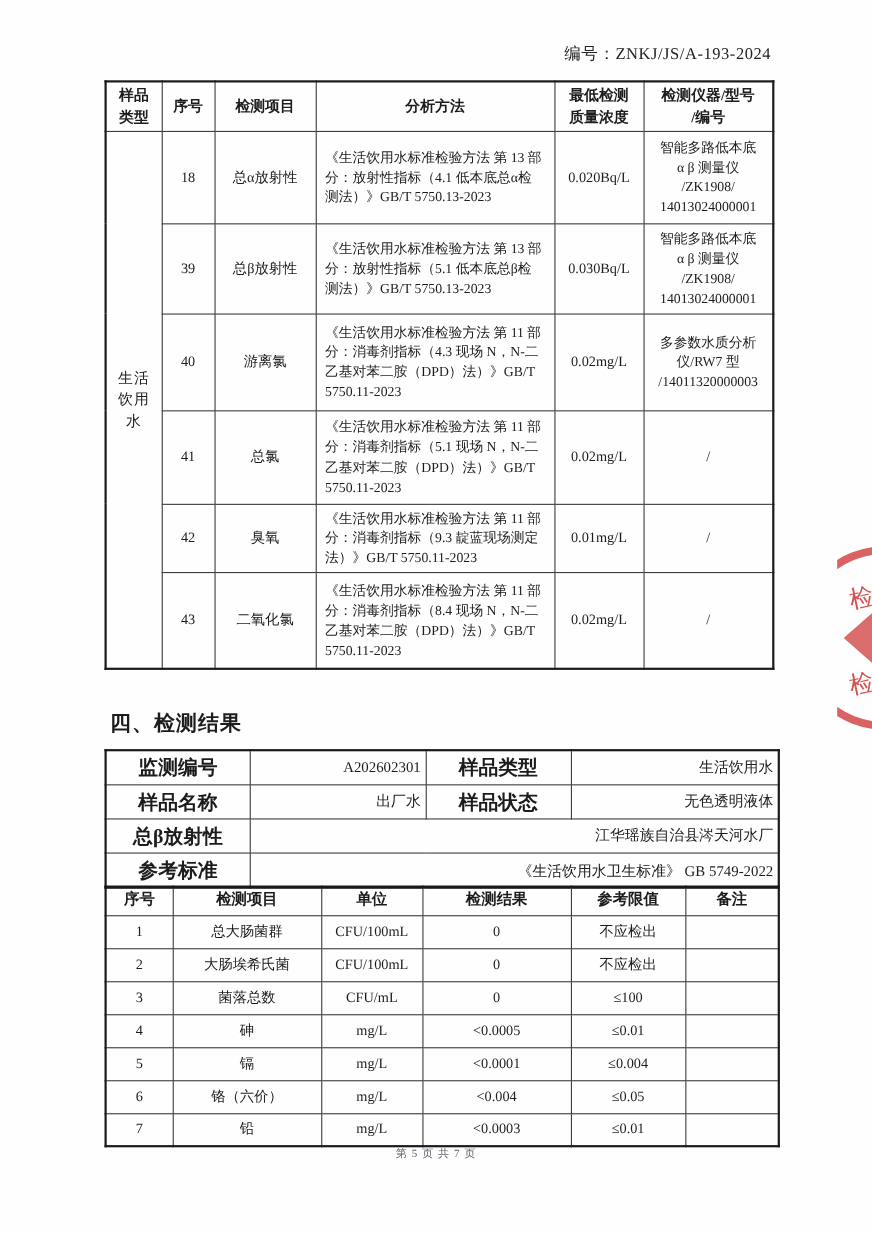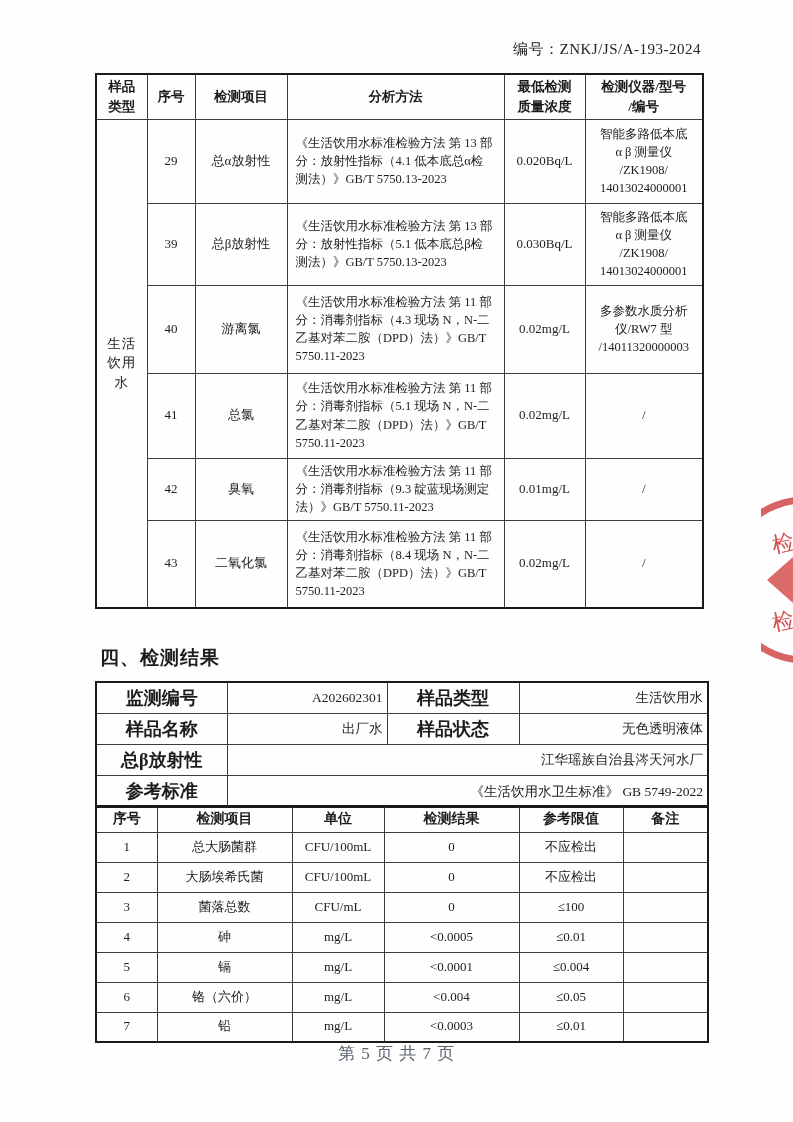--- a/index.html
+++ b/index.html
@@ -44,21 +44,21 @@
   
   .t-info{position:absolute;left:95px;top:681px;width:612px;}
   .t-info th{font-size:18px;}
   .t-info td{font-size:13.5px;text-align:right;}
   .t-result{position:absolute;left:95px;top:805px;width:612px;}
   .t-result th{font-size:14px;}
   .t-result td{font-size:13px;}
 
   .footer{
     position:absolute;top:1042px;left:0;width:100%;
-    text-align:center;font-size:17px;color:#5a6270;letter-spacing:1px;
+    text-align:center;font-size:10px;color:#5a6270;letter-spacing:1px;
   }
 
   
   .stamp{
     position:absolute;right:0;top:492px;width:32px;height:176px;
     overflow:hidden;opacity:.88;pointer-events:none;
   }
   .stamp svg{display:block;}
 </style>
 </head>
@@ -86,21 +86,21 @@
       <th>分析方法</th>
       <th class="preline">最低检测
 质量浓度</th>
       <th class="preline">检测仪器/型号
 /编号</th>
     </tr>
     <tr style="height:84px">
       <td rowspan="6" class="preline vtype">生活
 饮用
 水</td>
-      <td>29</td>
+      <td>18</td>
       <td>总α放射性</td>
       <td class="method-cell">《生活饮用水标准检验方法 第 13 部分：放射性指标（4.1 低本底总α检测法）》GB/T 5750.13-2023</td>
       <td>0.020Bq/L</td>
       <td class="preline inst-cell">智能多路低本底
 α β 测量仪
 /ZK1908/
 14013024000001</td>
     </tr>
     <tr style="height:82px">
       <td>39</td>

